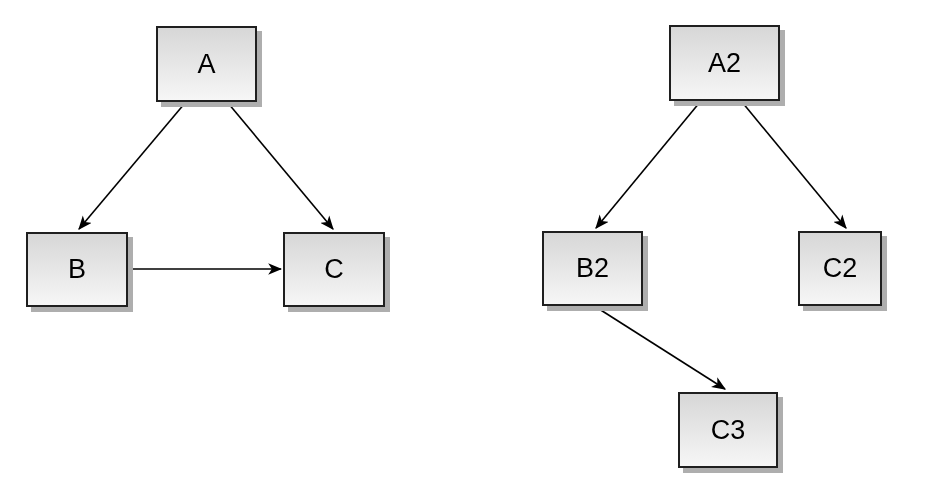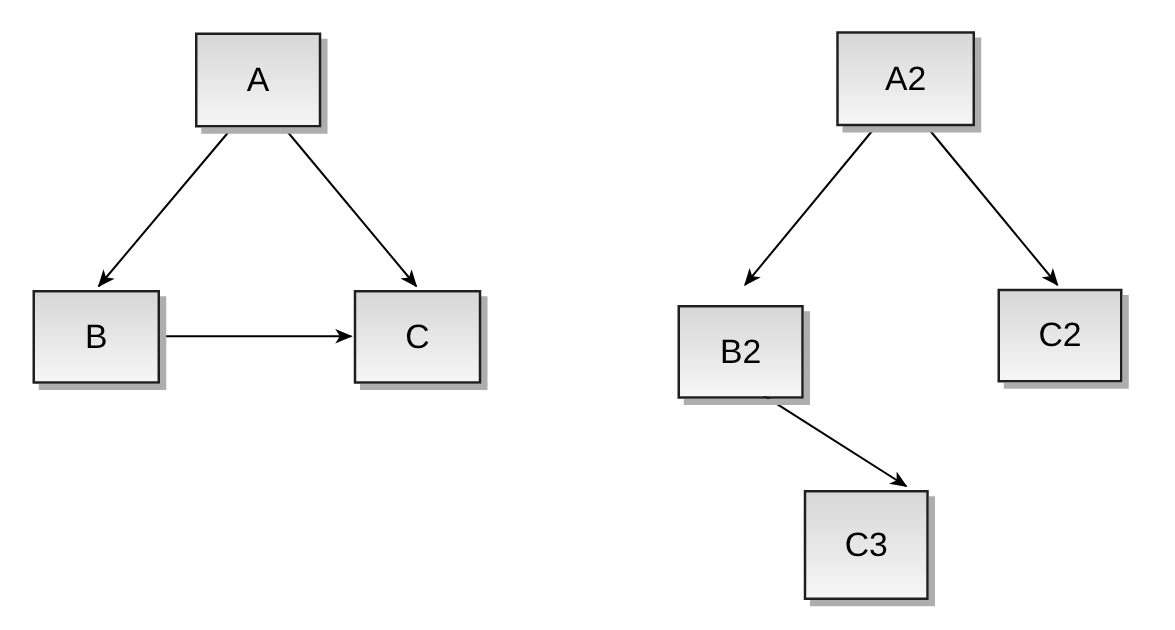--- a/index.html
+++ b/index.html
@@ -64,23 +64,23 @@
       </div>
       <div class="node" style="left: 26px; top: 232px; width: 102px; height: 75px;">
         <span class="node-label">B</span>
       </div>
       <div class="node" style="left: 283px; top: 232px; width: 102px; height: 75px;">
         <span class="node-label">C</span>
       </div>
       <div class="node" style="left: 669px; top: 25px; width: 111px; height: 76px;">
         <span class="node-label">A2</span>
       </div>
-      <div class="node" style="left: 542px; top: 244px; width: 101px; height: 75px;">
+      <div class="node" style="left: 542px; top: 231px; width: 101px; height: 75px;">
         <span class="node-label">B2</span>
       </div>
-      <div class="node" style="left: 798px; top: 231px; width: 100px; height: 75px;">
+      <div class="node" style="left: 798px; top: 231px; width: 84px; height: 75px;">
         <span class="node-label">C2</span>
       </div>
-      <div class="node" style="left: 643px; top: 392px; width: 100px; height: 88px;">
+      <div class="node" style="left: 678px; top: 392px; width: 100px; height: 76px;">
         <span class="node-label">C3</span>
       </div>
     </div>
 </div>
 
 </body></html>

